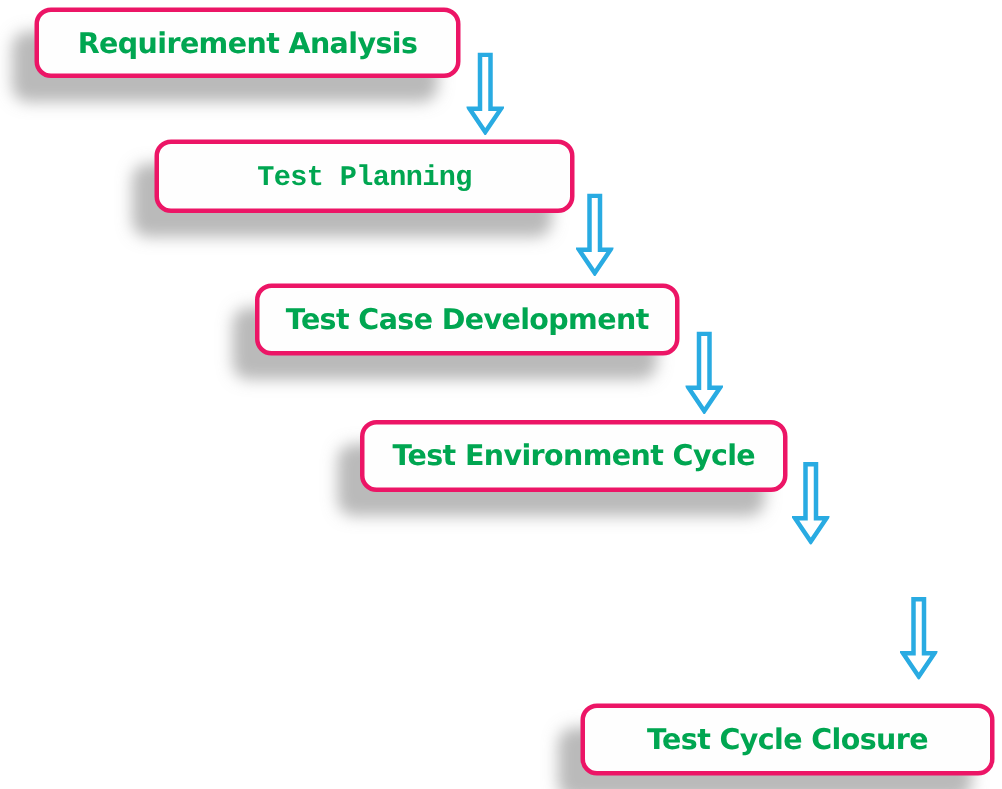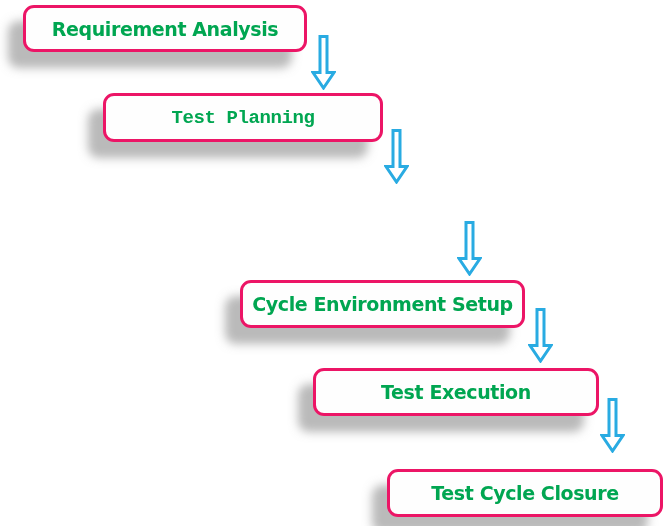--- a/index.html
+++ b/index.html
@@ -79,40 +79,40 @@
   <div class="step p2">
     <span class="label">Test Planning</span>
   </div>
 
   <div class="arrow a2">
     <svg viewBox="0 0 25 55" aria-hidden="true">
         <path d="M 9 1.5 L 16 1.5 L 16 37.5 L 23 37.5 L 12.5 53 L 2 37.5 L 9 37.5 Z"></path>
       </svg>
   </div>
 
+  <div class="step p3">
+    <span class="label">Test Case Development</span>
+  </div>
 
   <div class="arrow a3">
     <svg viewBox="0 0 25 55" aria-hidden="true">
         <path d="M 9 1.5 L 16 1.5 L 16 37.5 L 23 37.5 L 12.5 53 L 2 37.5 L 9 37.5 Z"></path>
       </svg>
   </div>
 
   <div class="step p4">
-    <span class="label">Cycle Environment Setup</span>
+    <span class="label">Test Environment Cycle</span>
   </div>
 
   <div class="arrow a4">
     <svg viewBox="0 0 25 55" aria-hidden="true">
         <path d="M 9 1.5 L 16 1.5 L 16 37.5 L 23 37.5 L 12.5 53 L 2 37.5 L 9 37.5 Z"></path>
       </svg>
   </div>
 
-  <div class="step p5">
-    <span class="label">Test Execution</span>
-  </div>
 
   <div class="arrow a5">
     <svg viewBox="0 0 25 55" aria-hidden="true">
         <path d="M 9 1.5 L 16 1.5 L 16 37.5 L 23 37.5 L 12.5 53 L 2 37.5 L 9 37.5 Z"></path>
       </svg>
   </div>
 
   <div class="step p6">
     <span class="label">Test Cycle Closure</span>
   </div>

